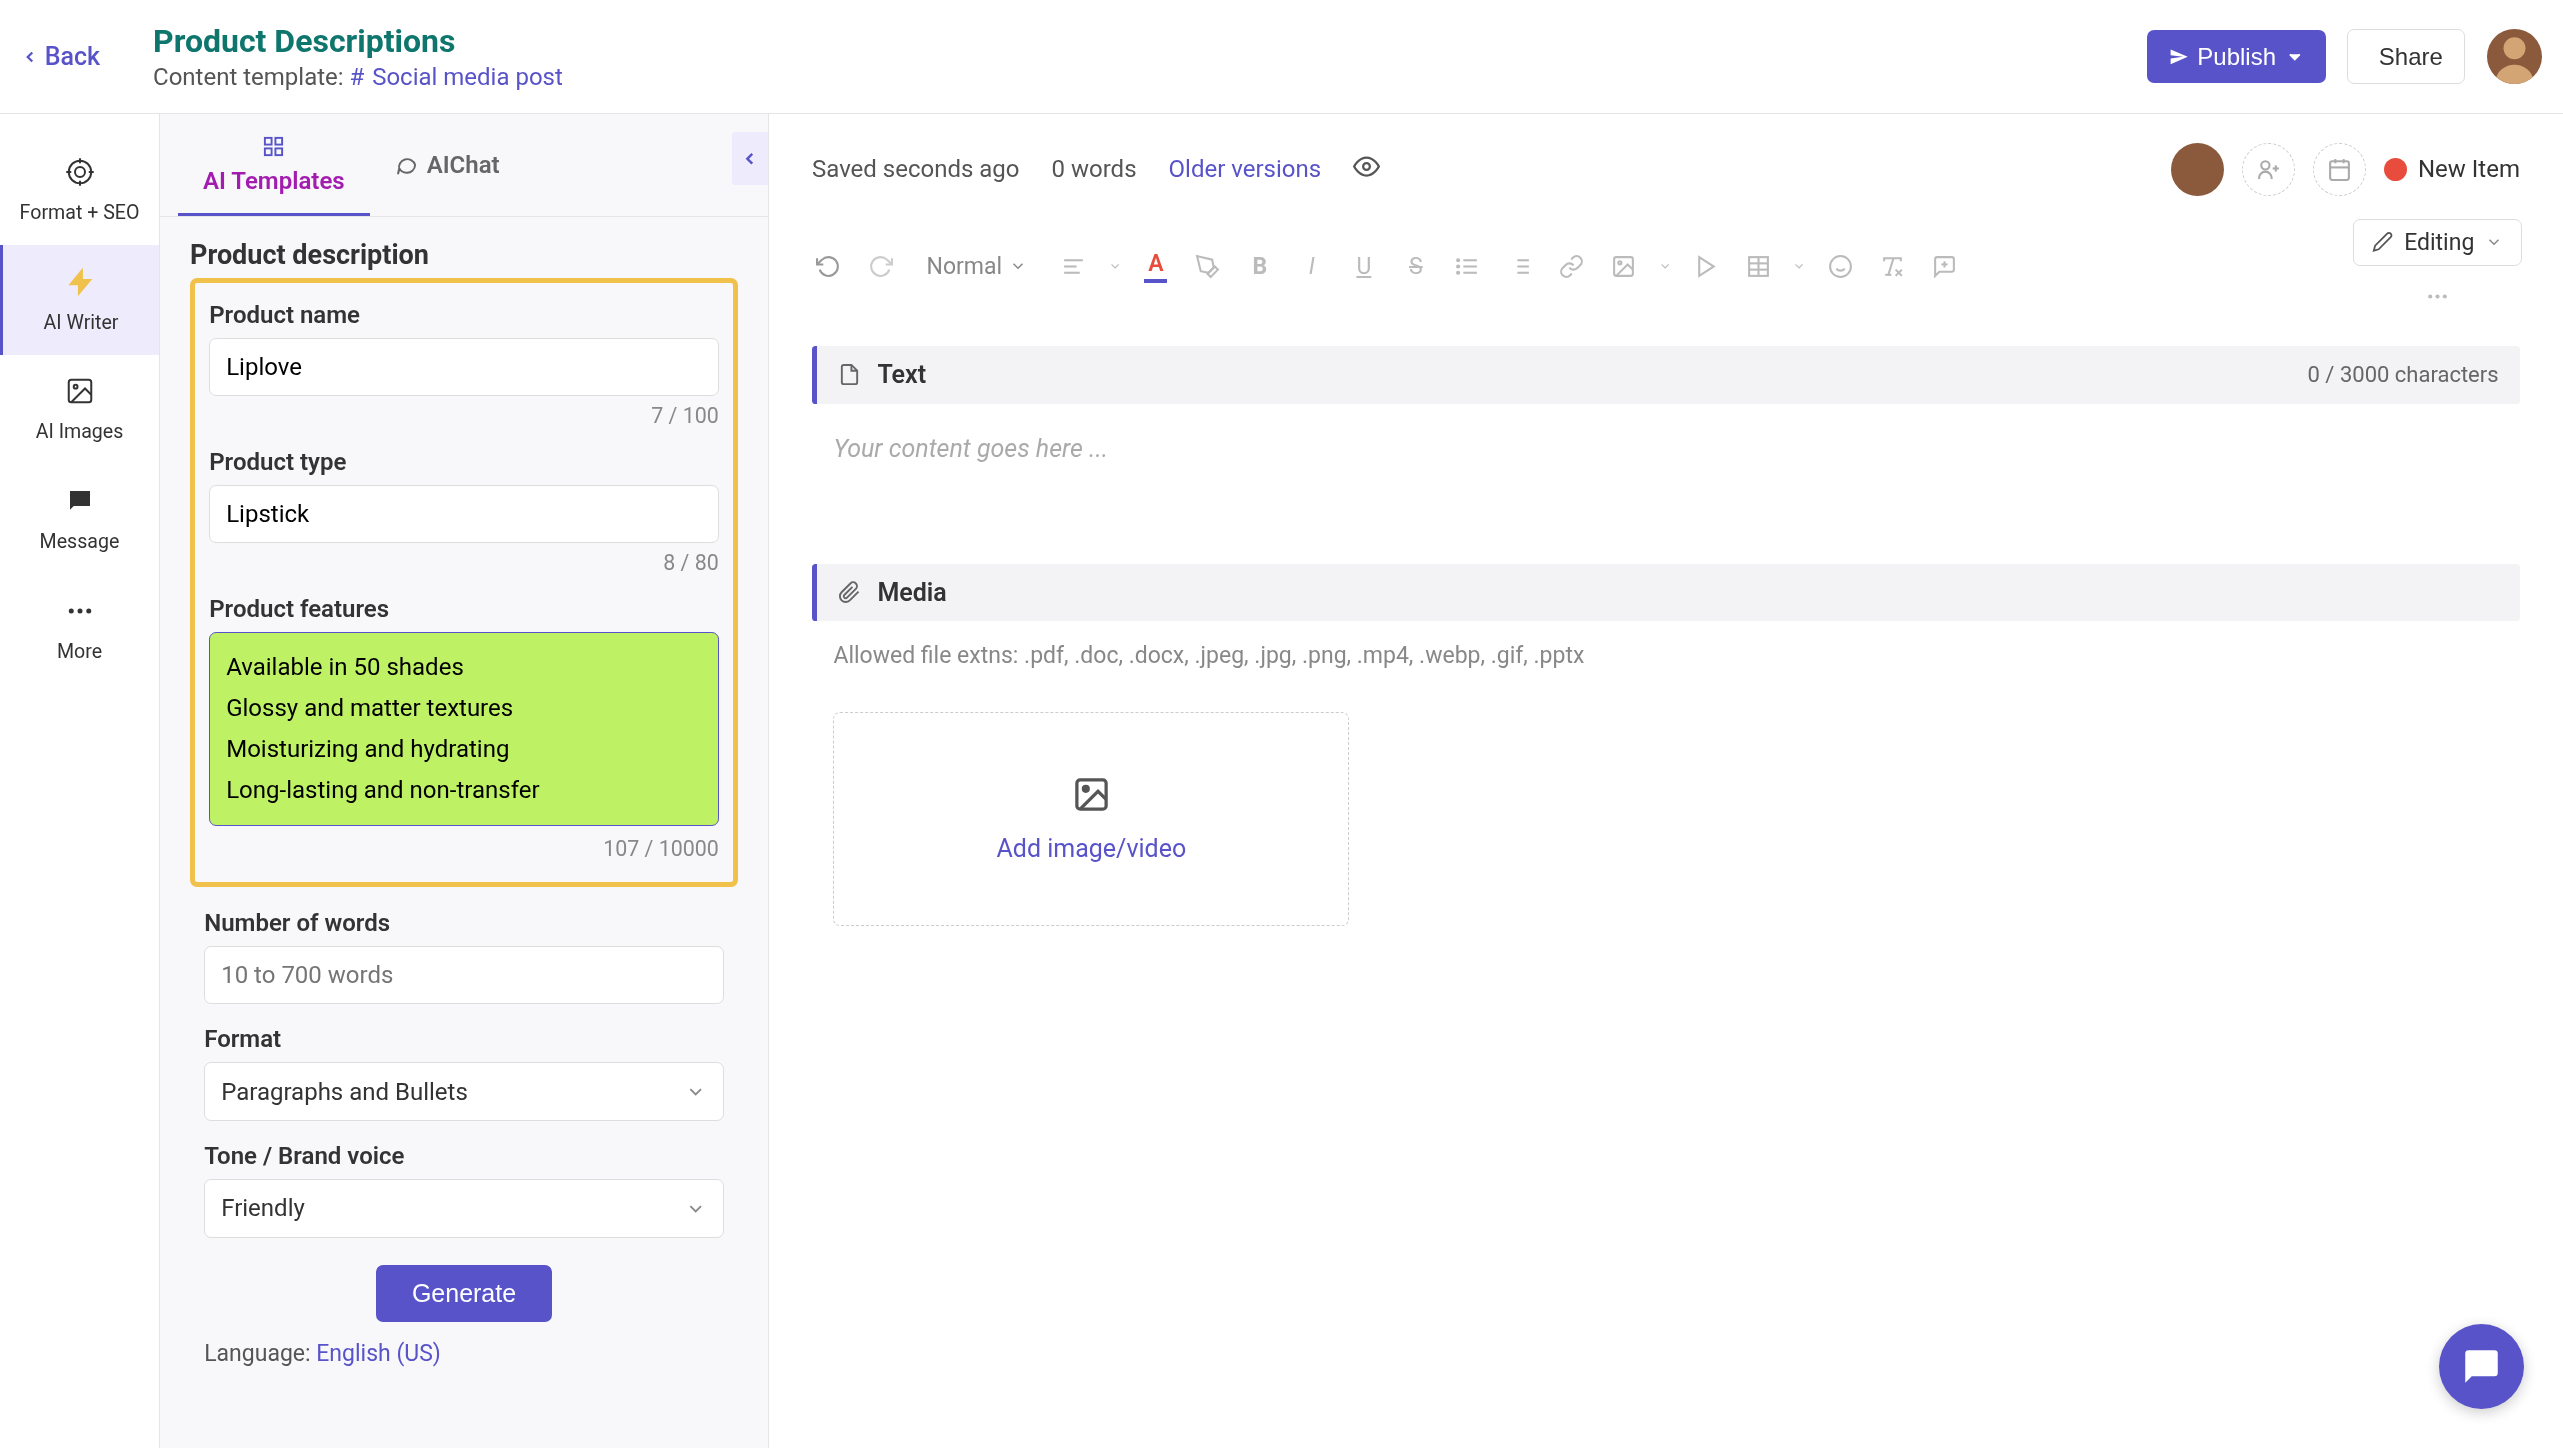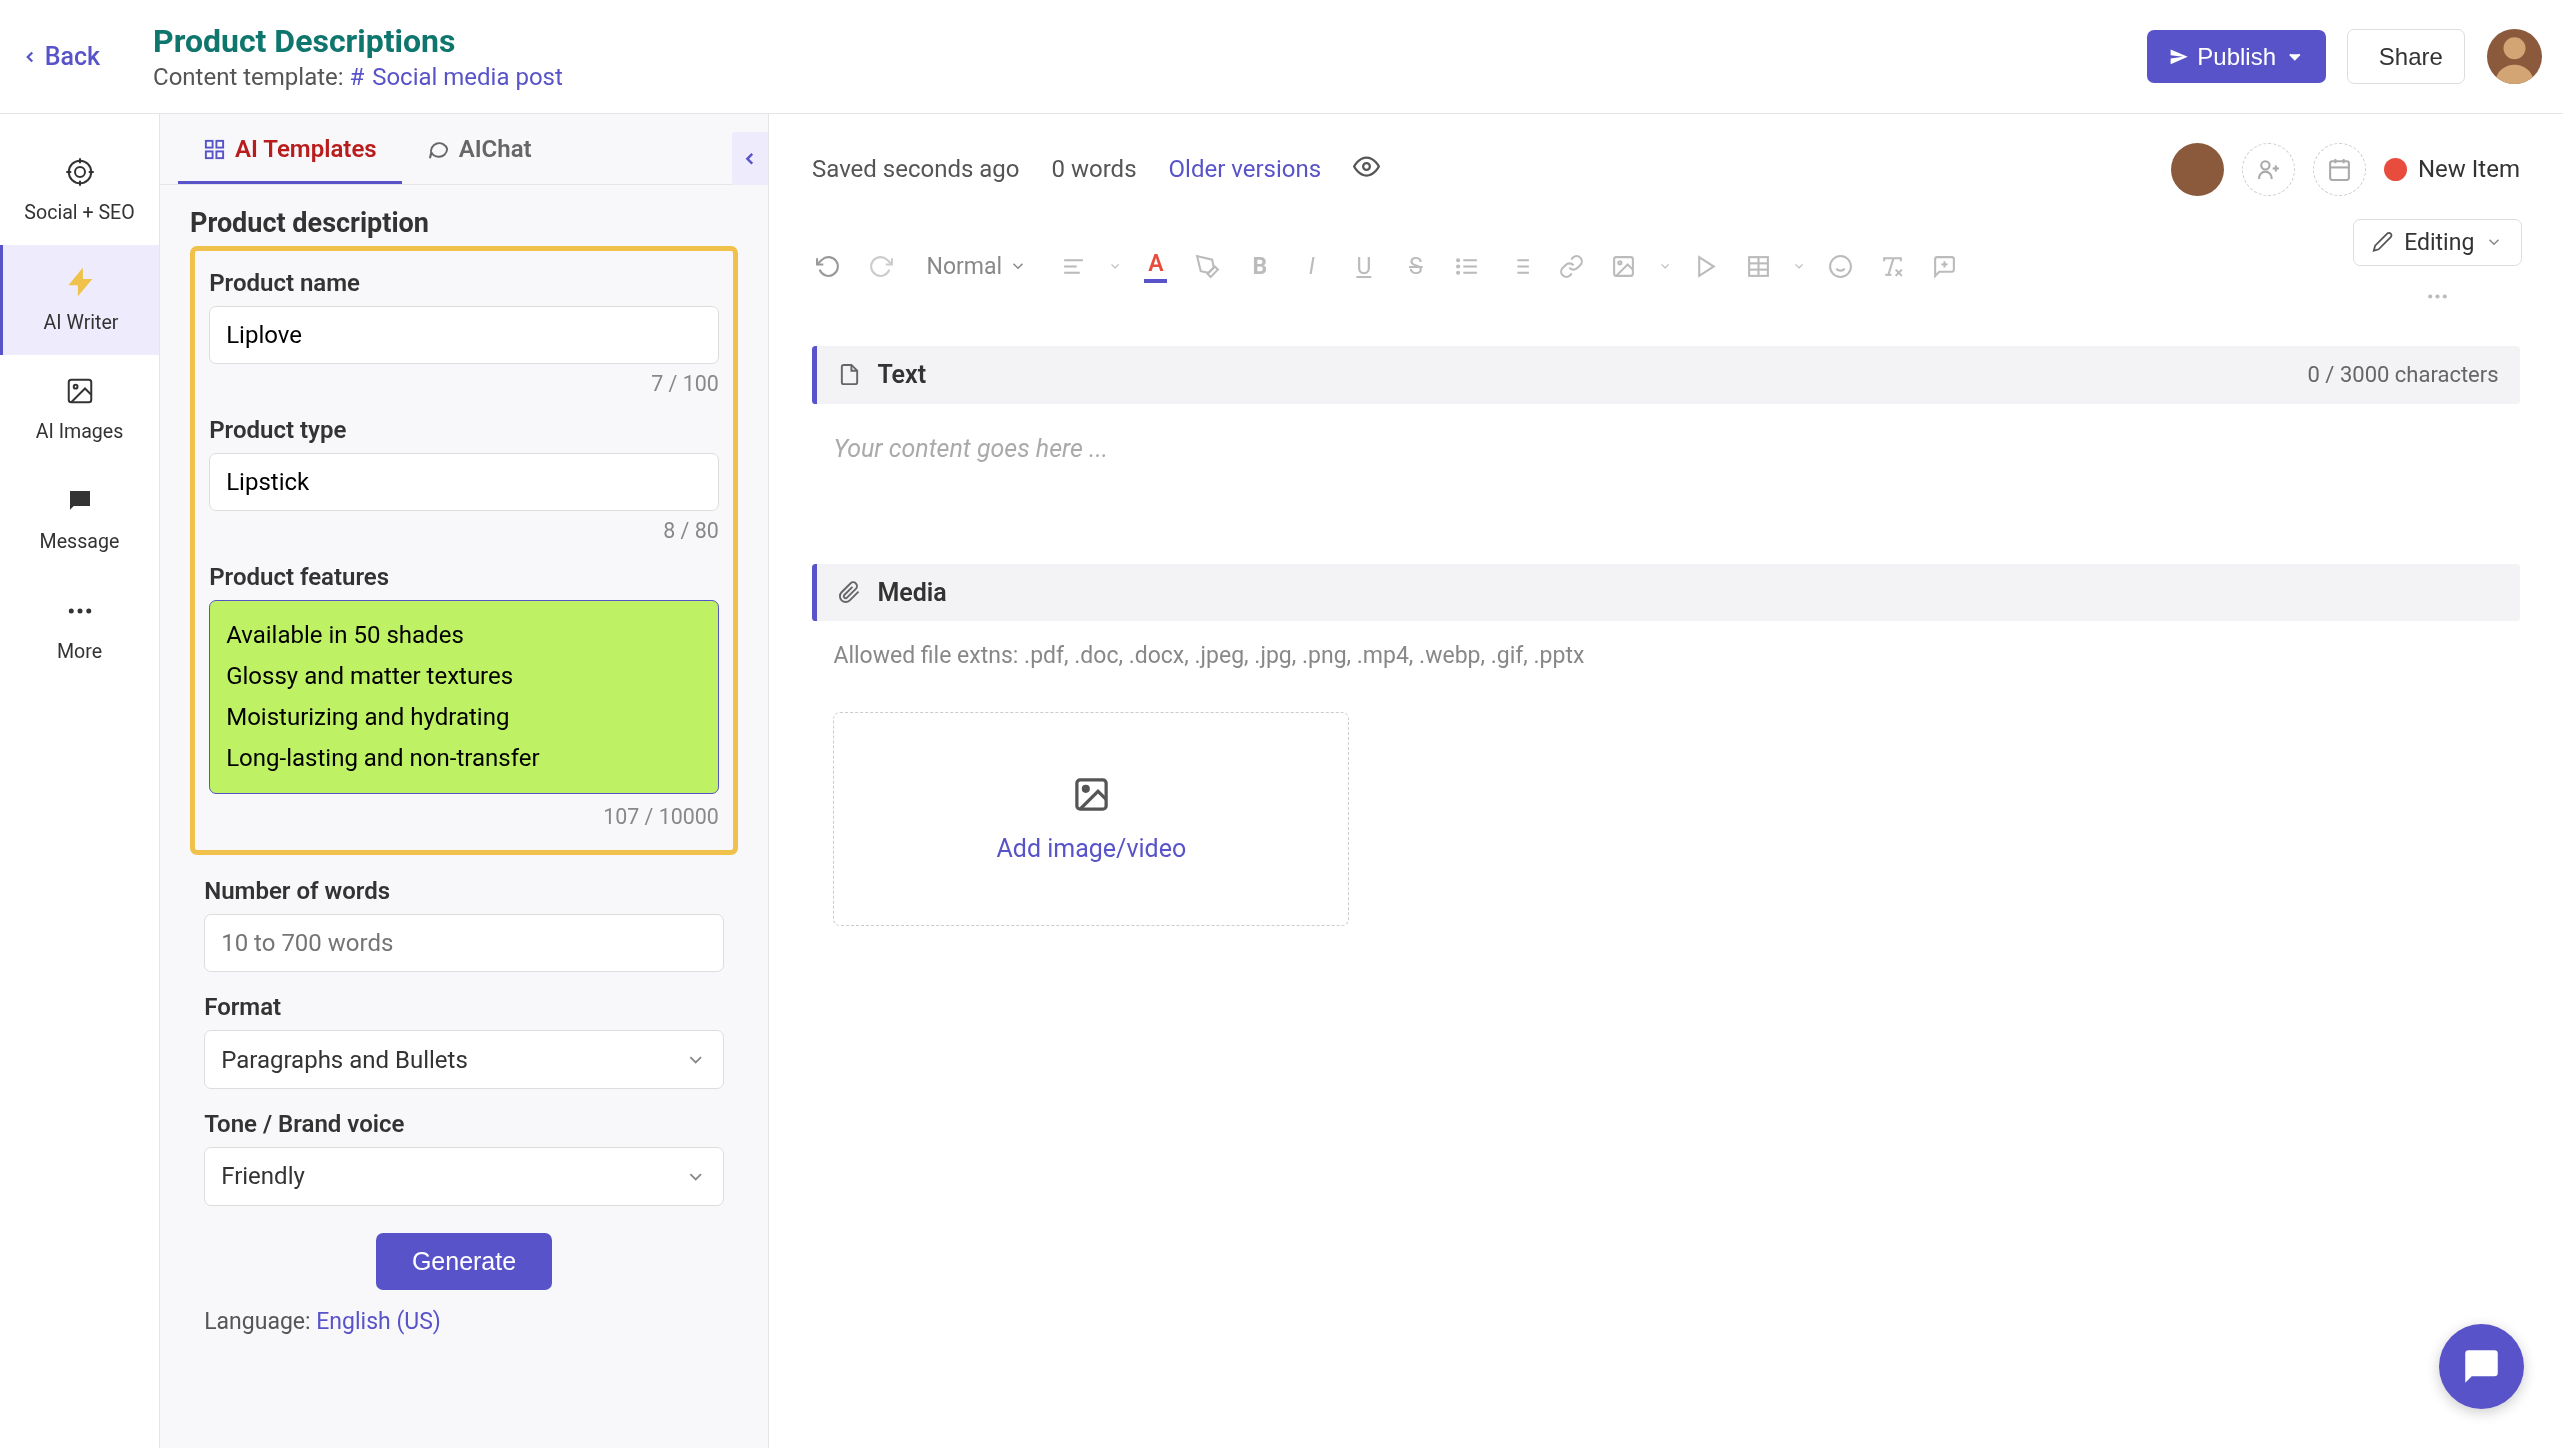--- a/index.html
+++ b/index.html
@@ -157,22 +157,23 @@
       align-items: center;
       gap: 9px;
       padding: 21.4px 25px 18px;
       font-size: 24px;
       font-weight: 600;
       color: #666;
       cursor: pointer;
       border-bottom: 3.6px solid transparent;
     }
     .panel-tab.active {
-      color: #b91c1c;
+      color: #a21caf;
       border-bottom-color: #5853c9;
+      flex-direction: column;
     }
     .panel-collapse {
       position: absolute;
       right: 0;
       top: 18px;
       width: 36px;
       height: 53px;
       background: #eeecfc;
       display: flex;
       align-items: center;
@@ -519,21 +520,21 @@
   <div class="rail">
     <div class="rail-item">
       <svg viewBox="0 0 24 24" fill="none" stroke="#333" stroke-width="1.6">
           <circle cx="12" cy="12" r="9"></circle>
           <circle cx="12" cy="12" r="4"></circle>
           <line x1="12" y1="1" x2="12" y2="5"></line>
           <line x1="12" y1="19" x2="12" y2="23"></line>
           <line x1="1" y1="12" x2="5" y2="12"></line>
           <line x1="19" y1="12" x2="23" y2="12"></line>
         </svg>
-      <div>Social + SEO</div>
+      <div>Format + SEO</div>
     </div>
     <div class="rail-item active">
       <svg viewBox="0 0 24 24" fill="#f0c24b" stroke="#f0c24b" stroke-width="1">
           <path d="M13 2L3 14h7v8l10-12h-7V2z"></path>
         </svg>
       <div>AI Writer</div>
     </div>
     <div class="rail-item">
       <svg viewBox="0 0 24 24" fill="none" stroke="#333" stroke-width="1.6">
           <rect x="3" y="3" width="18" height="18" rx="2"></rect>

